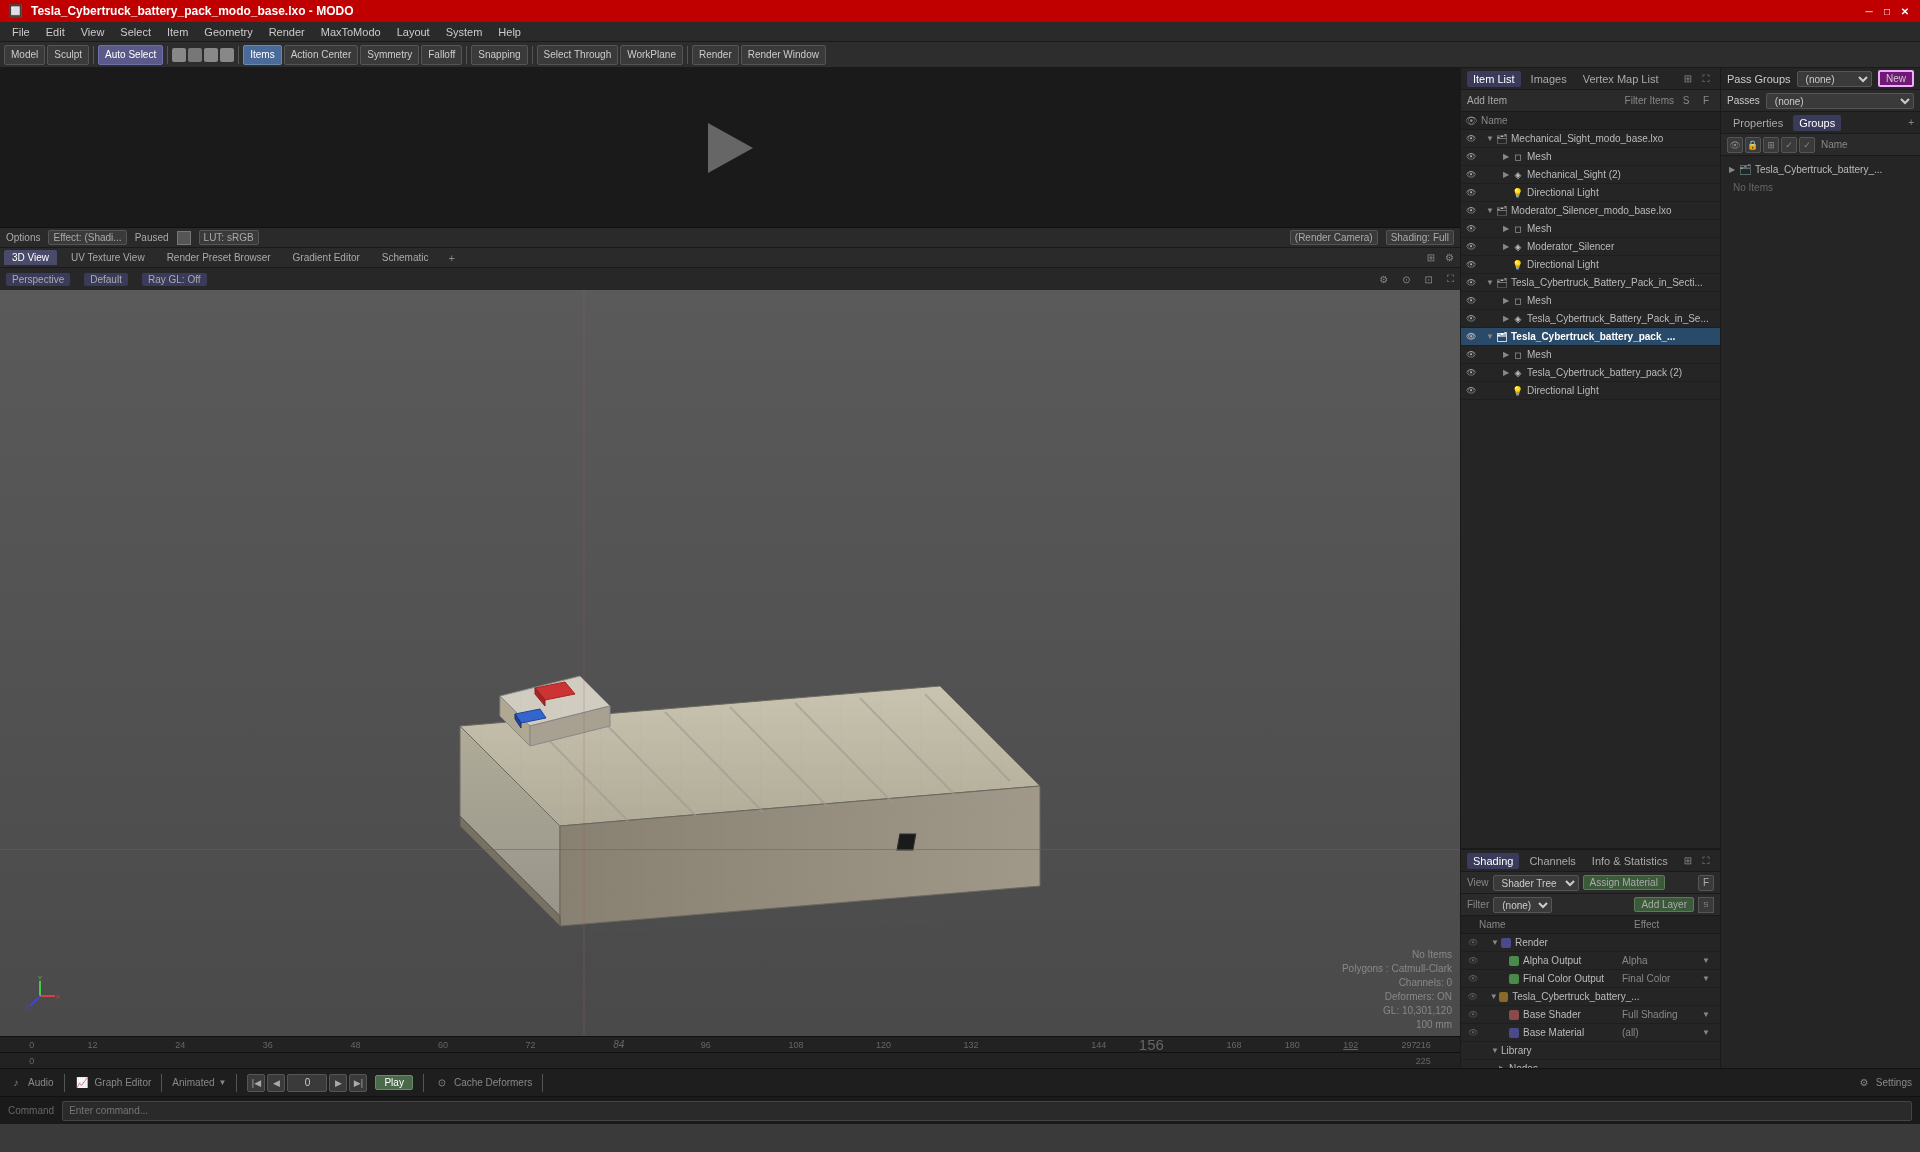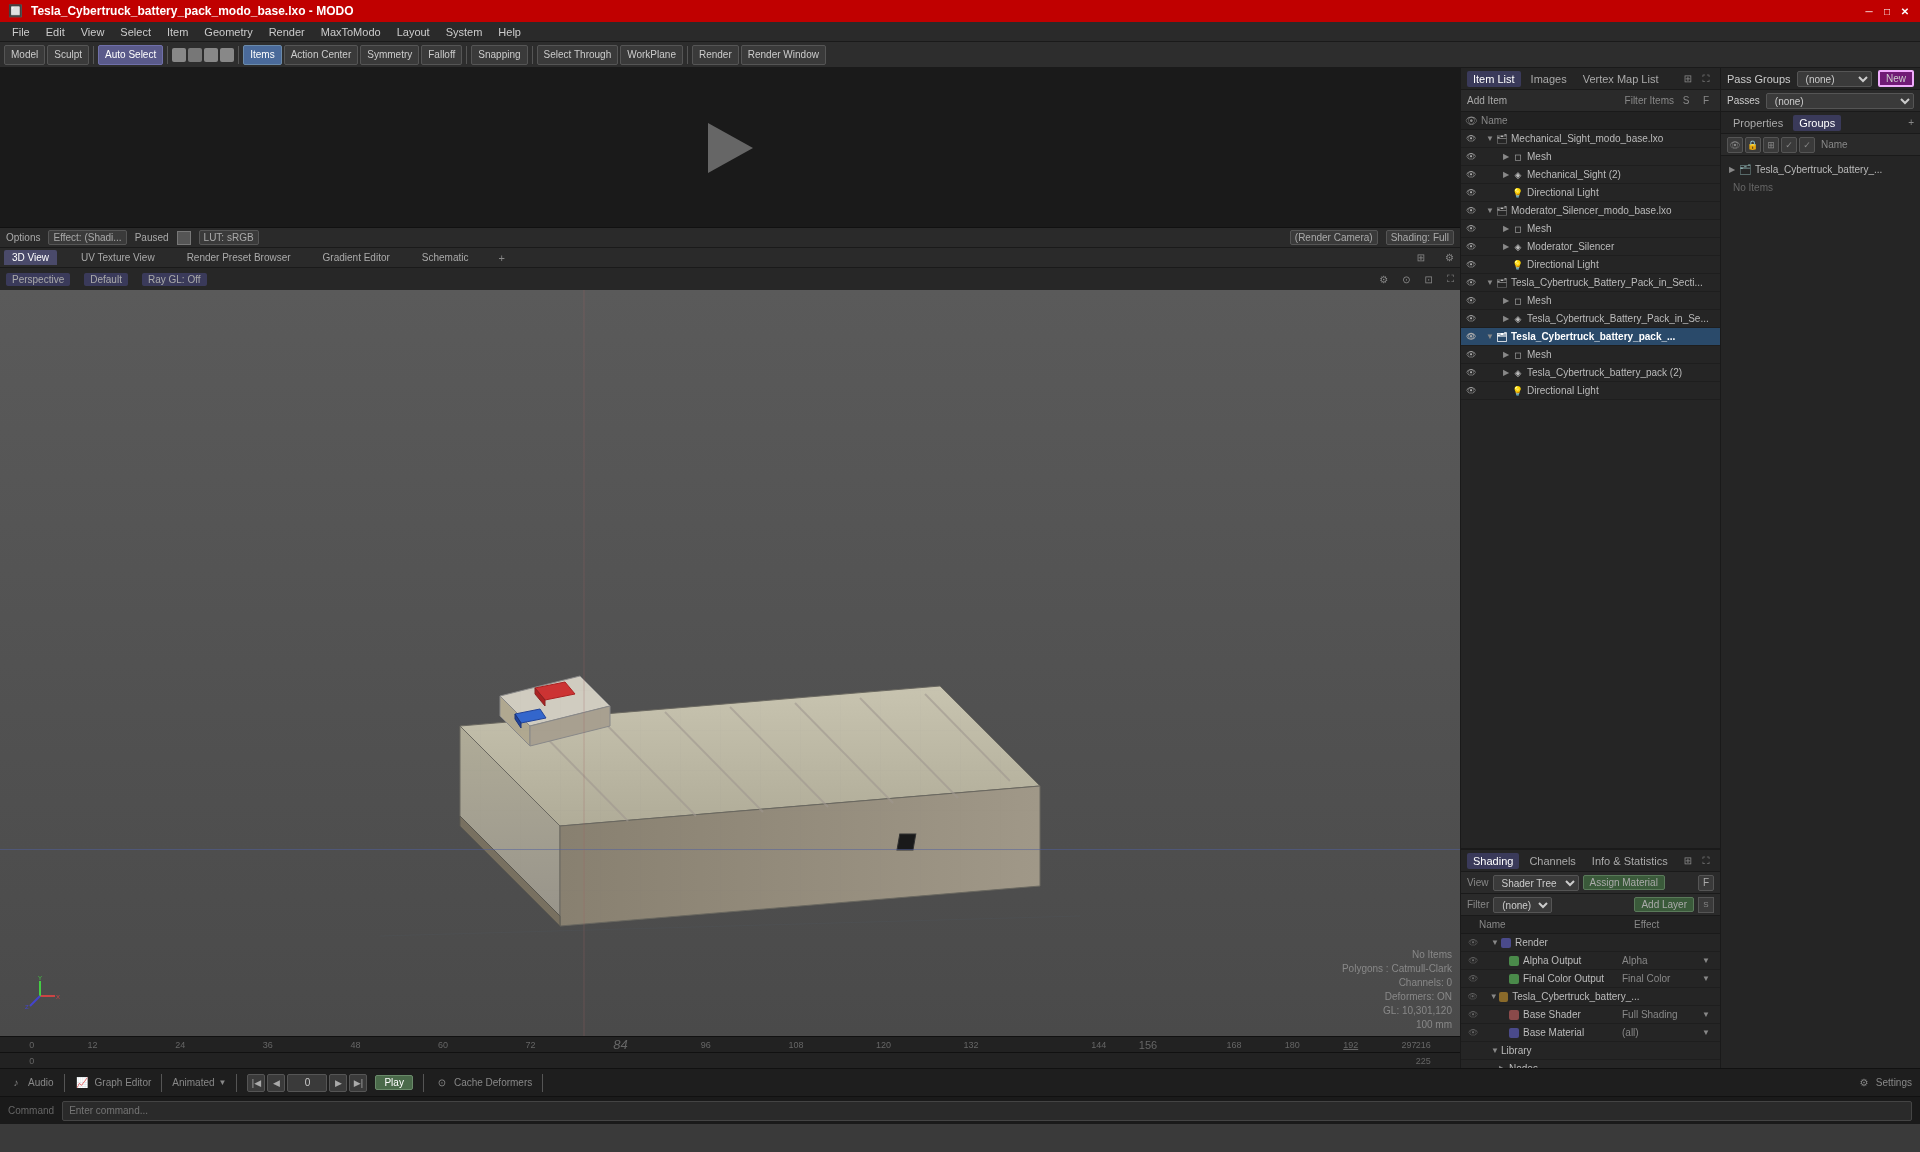--- a/index.html
+++ b/index.html
@@ -146,21 +146,21 @@
       border-radius: 2px;
     }
 
     
     .viewport-tabs {
       background: #2a2a2a;
       height: 20px;
       display: flex;
       align-items: center;
       padding: 0 4px;
-      gap: 16px;
+      gap: 6px;
       border-bottom: 1px solid #1a1a1a;
     }
     .tab {
       padding: 2px 8px;
       font-size: 10px;
       cursor: pointer;
       color: #aaa;
       border-radius: 2px 2px 0 0;
     }
     .tab.active {
@@ -806,27 +806,27 @@
 
     <div class="timeline-numbers" style="height:16px;position:relative;">
       <div style="position:absolute;top:0;left:0;right:0;bottom:0;display:flex;align-items:center;padding:0 4px;">
         <span style="position:absolute;left:2%;font-size:9px;color:#666;">0</span>
         <span style="position:absolute;left:6%;font-size:9px;color:#666;">12</span>
         <span style="position:absolute;left:12%;font-size:9px;color:#666;">24</span>
         <span style="position:absolute;left:18%;font-size:9px;color:#666;">36</span>
         <span style="position:absolute;left:24%;font-size:9px;color:#666;">48</span>
         <span style="position:absolute;left:30%;font-size:9px;color:#666;">60</span>
         <span style="position:absolute;left:36%;font-size:9px;color:#666;">72</span>
-        <span style="position:absolute;left:42%;font-size:13px;color:#666;font-style:italic;">84</span>
+        <span style="position:absolute;left:42%;font-size:10px;color:#666;font-style:italic;">84</span>
         <span style="position:absolute;left:48%;font-size:9px;color:#666;">96</span>
         <span style="position:absolute;left:54%;font-size:9px;color:#666;">108</span>
         <span style="position:absolute;left:60%;font-size:9px;color:#666;">120</span>
         <span style="position:absolute;left:66%;font-size:9px;color:#666;">132</span>
         <span style="position:absolute;left:72%;font-size:9px;color:#666;margin-left:40px;">144</span>
-        <span style="position:absolute;left:78%;font-size:11px;color:#666;">156</span>
+        <span style="position:absolute;left:78%;font-size:15px;color:#666;">156</span>
         <span style="position:absolute;left:84%;font-size:9px;color:#666;">168</span>
         <span style="position:absolute;left:88%;font-size:9px;color:#666;">180</span>
         <span style="position:absolute;left:92%;font-size:9px;color:#666;text-decoration:underline;">192</span>
         <span style="position:absolute;left:96%;font-size:9px;color:#666;">297</span>
         <span style="position:absolute;right:2%;font-size:9px;color:#666;">216</span>
       </div>
     </div>
     <div style="background:#222;height:16px;position:relative;border-top:1px solid #111;">
       <span style="position:absolute;left:2%;font-size:9px;color:#666;top:3px;">0</span>
       <span style="position:absolute;right:2%;font-size:9px;color:#666;top:3px;">225</span>

